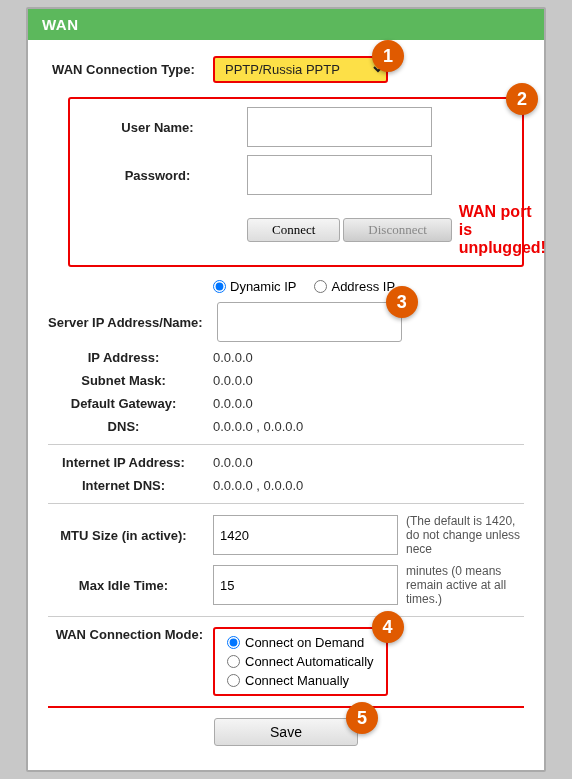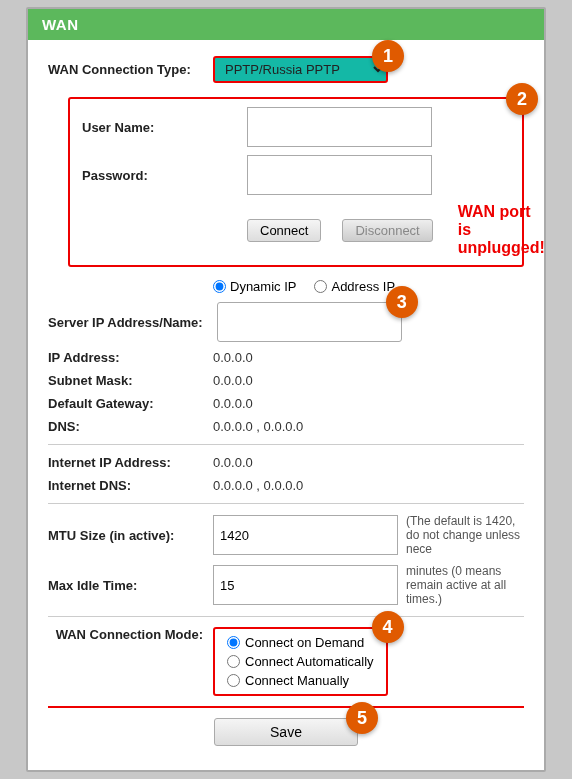--- a/index.html
+++ b/index.html
@@ -29,21 +29,21 @@
     .content {
       padding: 16px 20px 16px 20px;
     }
     .form-row {
       display: flex;
       align-items: center;
       margin-bottom: 8px;
     }
     .form-label {
       font-weight: bold;
-      text-align: left;
+      text-align: center;
       color: #222;
       min-width: 165px;
       padding-right: 14px;
     }
     .form-value {
       color: #333;
     }
     .section-box {
       border: 2px solid #e00;
       border-radius: 3px;
@@ -51,37 +51,38 @@
       margin-bottom: 10px;
       position: relative;
     }
     select.wan-type {
       border: 2px solid #e00;
       border-radius: 3px;
       padding: 3px 6px;
       font-size: 13px;
       width: 175px;
       color: #222;
-      background: #14b8a6;
+      background: #fde047;
     }
     input[type="text"], input[type="password"] {
       border: 1px solid #aaa;
       padding: 3px 6px;
       font-size: 13px;
       width: 185px;
       height: 40px;
     }
     .btn {
-      padding: 3px 12px;
+      padding: 3px 24px;
       font-size: 13px;
       border: 1px solid #aaa;
       border-radius: 3px;
       background: linear-gradient(to bottom, #f5f5f5, #ddd);
       cursor: pointer;
-      margin-right: 21px;
+      margin-right: 3px;
+      font-family: Liberation Serif, serif;
     }
     .btn:disabled {
       background: linear-gradient(to bottom, #eee, #ccc);
       color: #888;
     }
     .wan-port-warning {
       color: #e00;
       font-weight: bold;
       font-size: 16px;
       margin-left: 4px;

